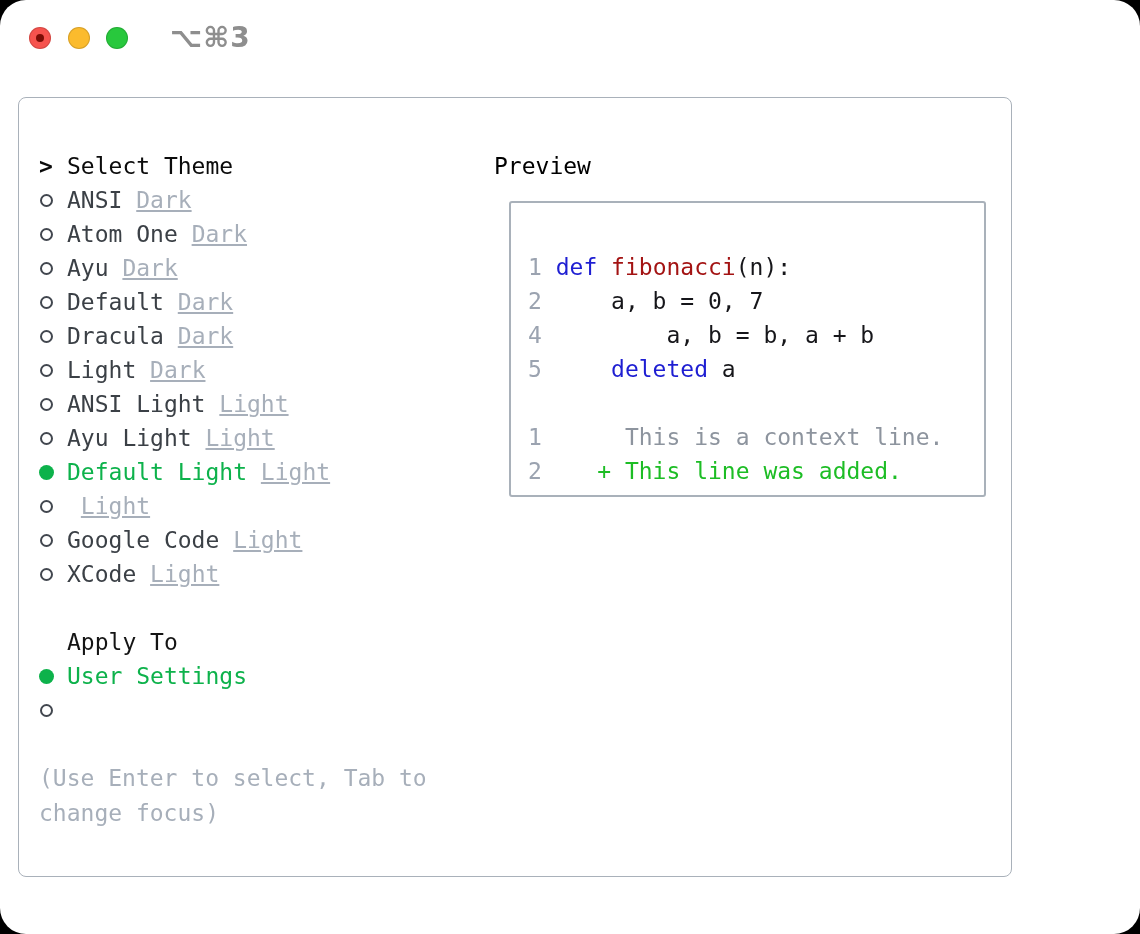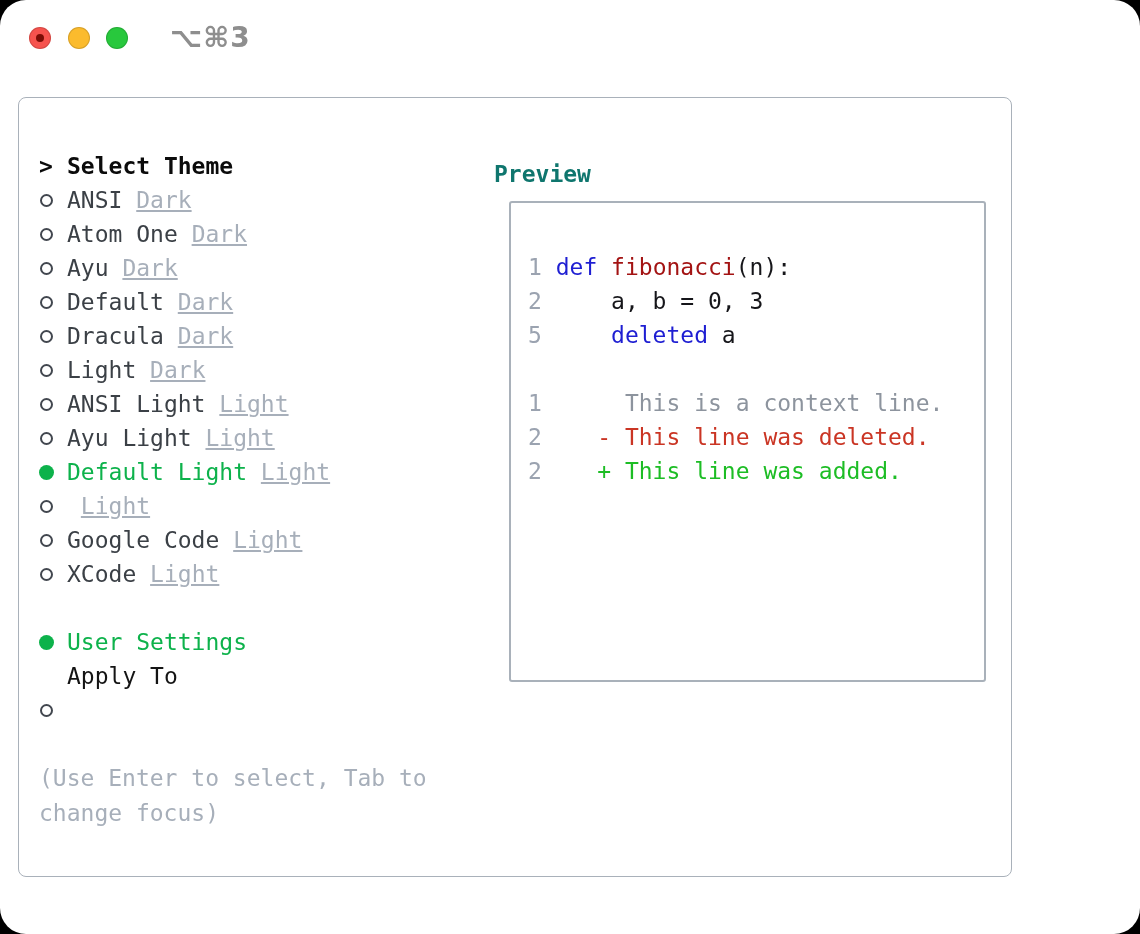--- a/index.html
+++ b/index.html
@@ -30,33 +30,33 @@
   }
   .left-col{
     position:absolute;left:20px;top:51px;width:452px;
     font-size:23px;line-height:34px;color:#3b4046;
   }
   .row{display:flex;align-items:center;height:34px;}
   .slot{width:28px;flex:0 0 28px;display:flex;align-items:center;}
   .circle{width:9px;height:9px;border:2px solid #42474f;border-radius:50%;margin-left:1px;}
   .circle.sel{width:15px;height:15px;border:none;background:#0db24b;margin-left:0;}
   .prompt{font-weight:bold;color:#0b0b0b;}
-  .header{font-weight:bold;color:#0b0b0b;}
+  .header{font-weight:normal;color:#0b0b0b;}
   .apply-title{color:#141414;}
   .tag{color:#a7afba;margin-left:0.602em;text-decoration:underline;}
   .row.selected .name{color:#0db24b;}
   .spacer{height:34px;}
   .hint{color:#a7afba;line-height:35px;white-space:normal;}
   
   .preview-title{
     position:absolute;left:475px;top:51px;height:34px;
-    font-size:23px;line-height:34px;font-weight:bold;color:#0f766e;margin-top:8px;
+    font-size:23px;line-height:34px;font-weight:normal;color:#000000;
   }
   .preview-box{
-    position:absolute;left:490px;top:103px;width:477px;height:481px;
+    position:absolute;left:490px;top:103px;width:477px;height:296px;
     border:2px solid #a9b1ba;border-radius:3px;box-sizing:border-box;
     padding:47px 0 0 17px;background:#fff;
     font-size:23px;line-height:34px;
   }
   .cl{white-space:pre;height:34px;}
   .ln{display:inline-block;width:2ch;color:#9ba3b0;}
   .tok-kw{color:#1e1ed2;}
   .tok-fn{color:#a31313;}
   .tok-plain{color:#16161a;}
   .tok-ctx{color:#8d949e;}
@@ -163,47 +163,47 @@
       <div class="row">
         <span class="slot">
             <span class="circle"></span>
           </span>
         <span class="name">XCode</span>
         <span class="tag">Light</span>
       </div>
 
       <div class="spacer"></div>
 
-      <div class="row selected">
-        <span class="slot">
-            <span class="circle sel"></span>
-          </span>
-        <span class="name">User Settings</span>
-      </div>
       <div class="row">
         <span class="slot"></span>
         <span class="apply-title">Apply To</span>
       </div>
+      <div class="row selected">
+        <span class="slot">
+            <span class="circle sel"></span>
+          </span>
+        <span class="name">User Settings</span>
+      </div>
       <div class="row">
         <span class="slot">
             <span class="circle"></span>
           </span>
       </div>
 
       <div class="spacer"></div>
 
       <div class="hint">(Use Enter to select, Tab to change focus)</div>
     </div>
 
     <div class="preview-title">Preview</div>
 
     <div class="preview-box">
       <div class="cl"><span class="ln">1</span><span class="tok-kw">def</span><span class="tok-plain"> </span><span class="tok-fn">fibonacci</span><span class="tok-plain">(n):</span></div>
-      <div class="cl"><span class="ln">2</span><span class="tok-plain">    a, b = 0, 3</span></div>
+      <div class="cl"><span class="ln">2</span><span class="tok-plain">    a, b = 0, 7</span></div>
+      <div class="cl"><span class="ln">4</span><span class="tok-plain">        a, b = b, a + b</span></div>
       <div class="cl"><span class="ln">5</span><span class="tok-plain">    </span><span class="tok-kw">deleted</span><span class="tok-plain"> a</span></div>
       <div class="cl"><span class="ln"></span></div>
       <div class="cl"><span class="ln">1</span><span class="tok-ctx">     This is a context line.</span></div>
-      <div class="cl"><span class="ln">2</span><span class="tok-del">   - This line was deleted.</span></div>
       <div class="cl"><span class="ln">2</span><span class="tok-add">   + This line was added.</span></div>
     </div>
 
   </div>
 </div>
 
 </body></html>

